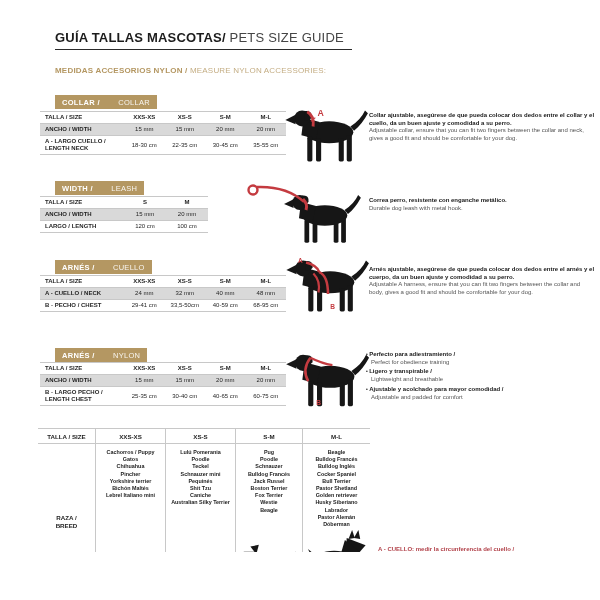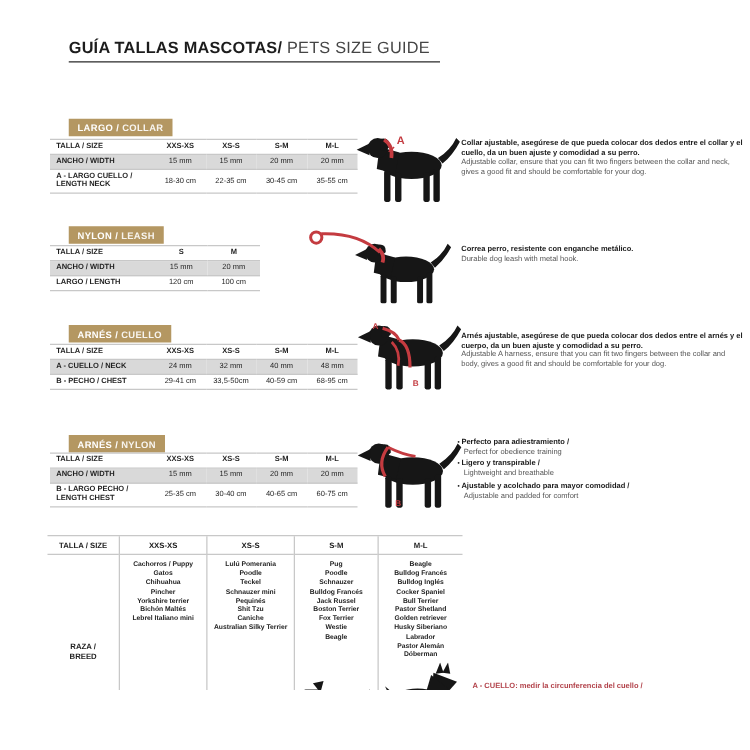--- a/index.html
+++ b/index.html
@@ -11,21 +11,21 @@
            color:#1c1c1c; letter-spacing:.2px; border-bottom:1.6px solid #2a2a2a;
            padding:0 8px 4px 0; white-space:nowrap; }
   .title .en { font-weight:normal; color:#454545; }
   .subtitle { position:absolute; left:55px; top:66px; font-size:8px; font-weight:bold;
               color:#b49762; letter-spacing:.2px; white-space:nowrap; }
   .subtitle .en { font-weight:normal; opacity:.8; }
 
   
   .badge { position:absolute; left:55px; background:#b49762; color:#fff; font-size:7.5px;
            font-weight:bold; padding:3px 7px 2px; letter-spacing:.3px; white-space:nowrap; }
-  .badge .en { font-weight:bold; opacity:.9; }
+  .badge .en { font-weight:normal; opacity:.9;padding-left:16px; }
   .bg-collar{ top:95px; } .bg-leash{ top:181px; } .bg-harness{ top:260px; } .bg-petral{ top:348px; }
 
   
   .mtable { position:absolute; border-collapse:collapse; table-layout:fixed;
             font-size:6px; color:#1f1f1f; }
   .mtable td { border-top:1px solid #c8c8c8; border-bottom:1px solid #c8c8c8;
                text-align:center; padding:2px 1px; line-height:7px; vertical-align:middle; }
   .mtable .lbl { text-align:left; padding-left:5px; font-weight:bold; }
   .mtable tr.hdr td { font-weight:bold; }
   .mtable tr.shade td { background:#d9d9d9; }
@@ -92,23 +92,26 @@
         <rect x="76" y="44" width="7" height="32" rx="2"></rect>
         <rect x="87" y="40" width="7" height="36" rx="2"></rect>
         <path d="M92 28 Q106 19 112 6 L116 10 Q108 25 97 34 Z"></path>
       </g>
     </defs>
   </svg>
 
   <div class="title">
     <span>GUÍA TALLAS MASCOTAS/</span><span class="en"> PETS SIZE GUIDE</span>
   </div>
+  <div class="subtitle">
+    <span>MEDIDAS ACCESORIOS NYLON / </span><span class="en">MEASURE NYLON ACCESSORIES:</span>
+  </div>
 
   <div class="badge bg-collar">
-    <span>LARGO /</span><span class="en"> COLLAR</span>
+    <span>COLLAR /</span><span class="en"> COLLAR</span>
   </div>
   <table class="mtable t-collar">
     <colgroup>
         <col class="c0">
         <col class="cv">
         <col class="cv">
         <col class="cv">
         <col class="cv">
       </colgroup>
     <tbody>
@@ -143,21 +146,21 @@
     <path class="red-stroke" d="M33 8 Q43 14 41 28" stroke-width="4"></path>
     <path class="red-stroke" d="M44 16 l-6 5" stroke-width="1.5"></path>
     <text class="marker" x="47" y="13" font-size="12">A</text>
   </svg>
   <div class="note n-collar">
     <div class="es">Collar ajustable, asegúrese de que pueda colocar dos dedos entre el collar y el cuello, da un buen ajuste y comodidad a su perro.</div>
     <div class="en">Adjustable collar, ensure that you can fit two fingers between the collar and neck, gives a good fit and should be comfortable for your dog.</div>
   </div>
 
   <div class="badge bg-leash">
-    <span>NYLON /</span><span class="en"> LEASH</span>
+    <span>WIDTH /</span><span class="en"> LEASH</span>
   </div>
   <table class="mtable t-leash">
     <colgroup>
         <col class="c0">
         <col class="cl">
         <col class="cl">
       </colgroup>
     <tbody>
         <tr class="hdr">
       <td class="lbl">TALLA / SIZE</td>

